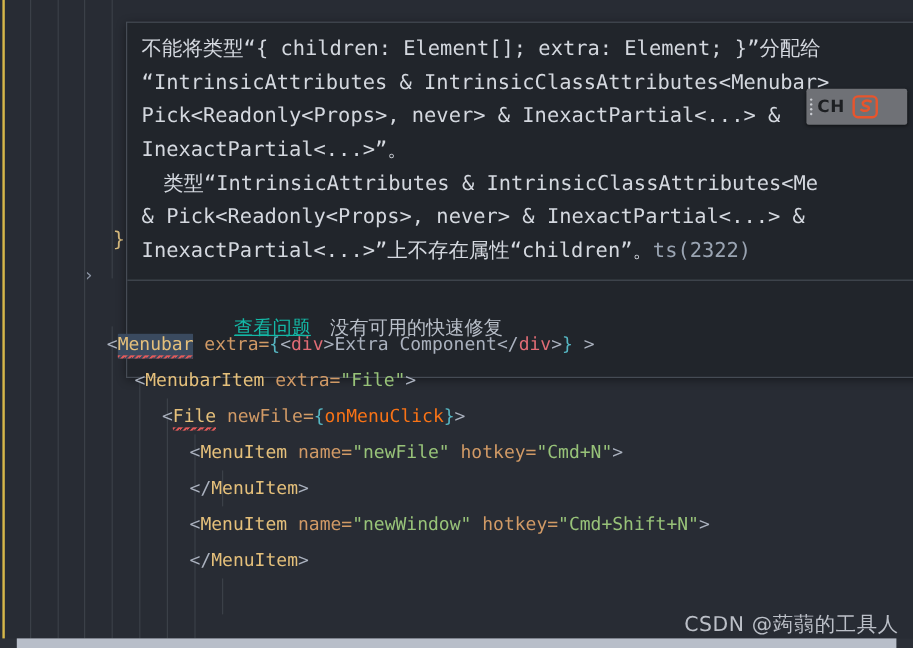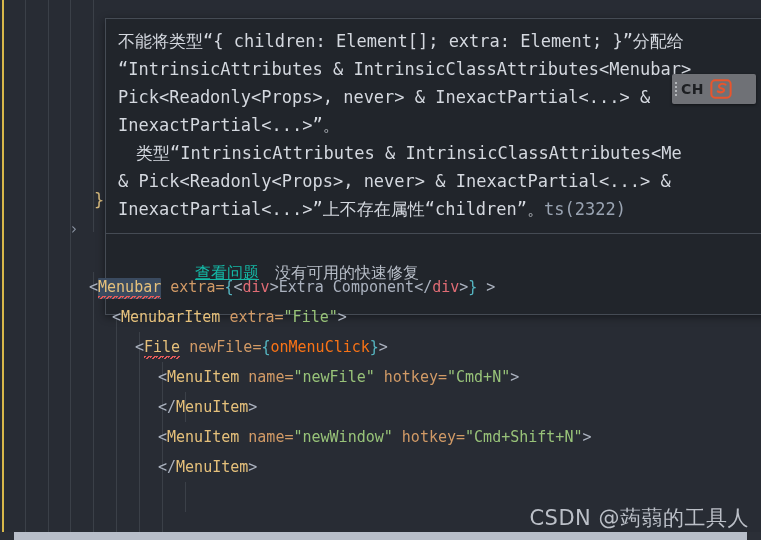--- a/index.html
+++ b/index.html
@@ -192,21 +192,21 @@
     padding-bottom: 3px;
   }
 
   
   .watermark {
     position: absolute;
     right: 12px;
     bottom: 8px;
     color: #c8ccd4;
     font-family: "DejaVu Sans", "Liberation Sans", sans-serif;
-    font-size: 21px;
+    font-size: 17px;
     letter-spacing: .5px;
     opacity: .92;
     pointer-events: none;
     text-align: center;
   }
 
   
   .hscroll {
     position: absolute;
     left: 0; right: 0; bottom: 0;

